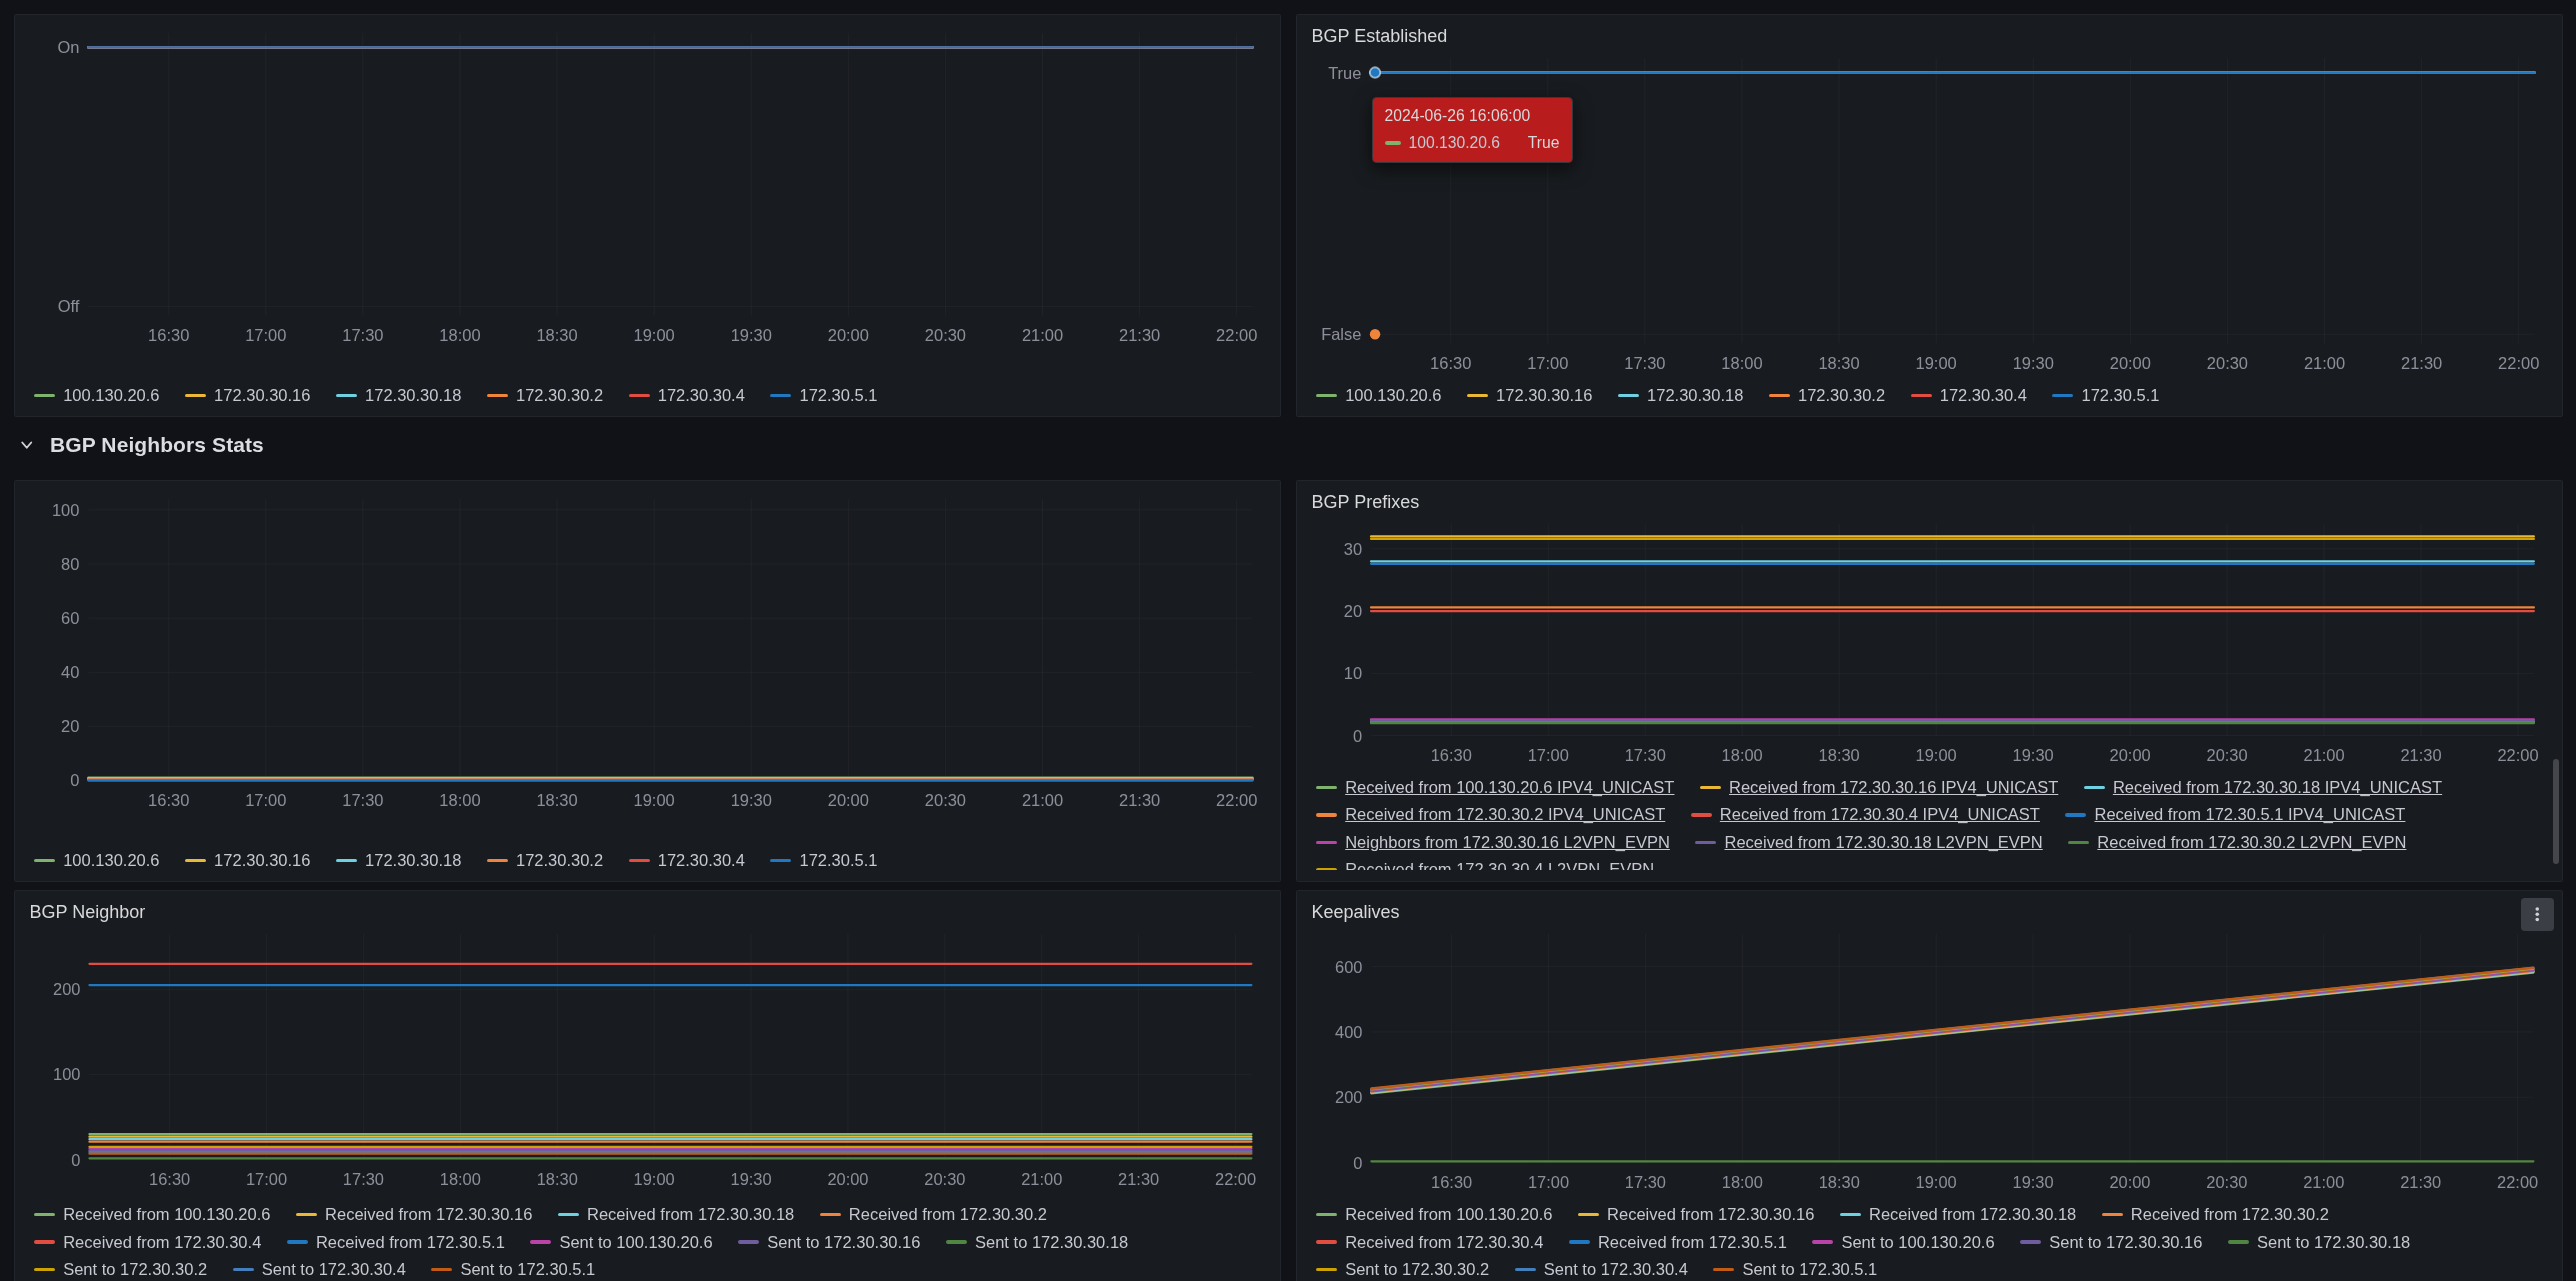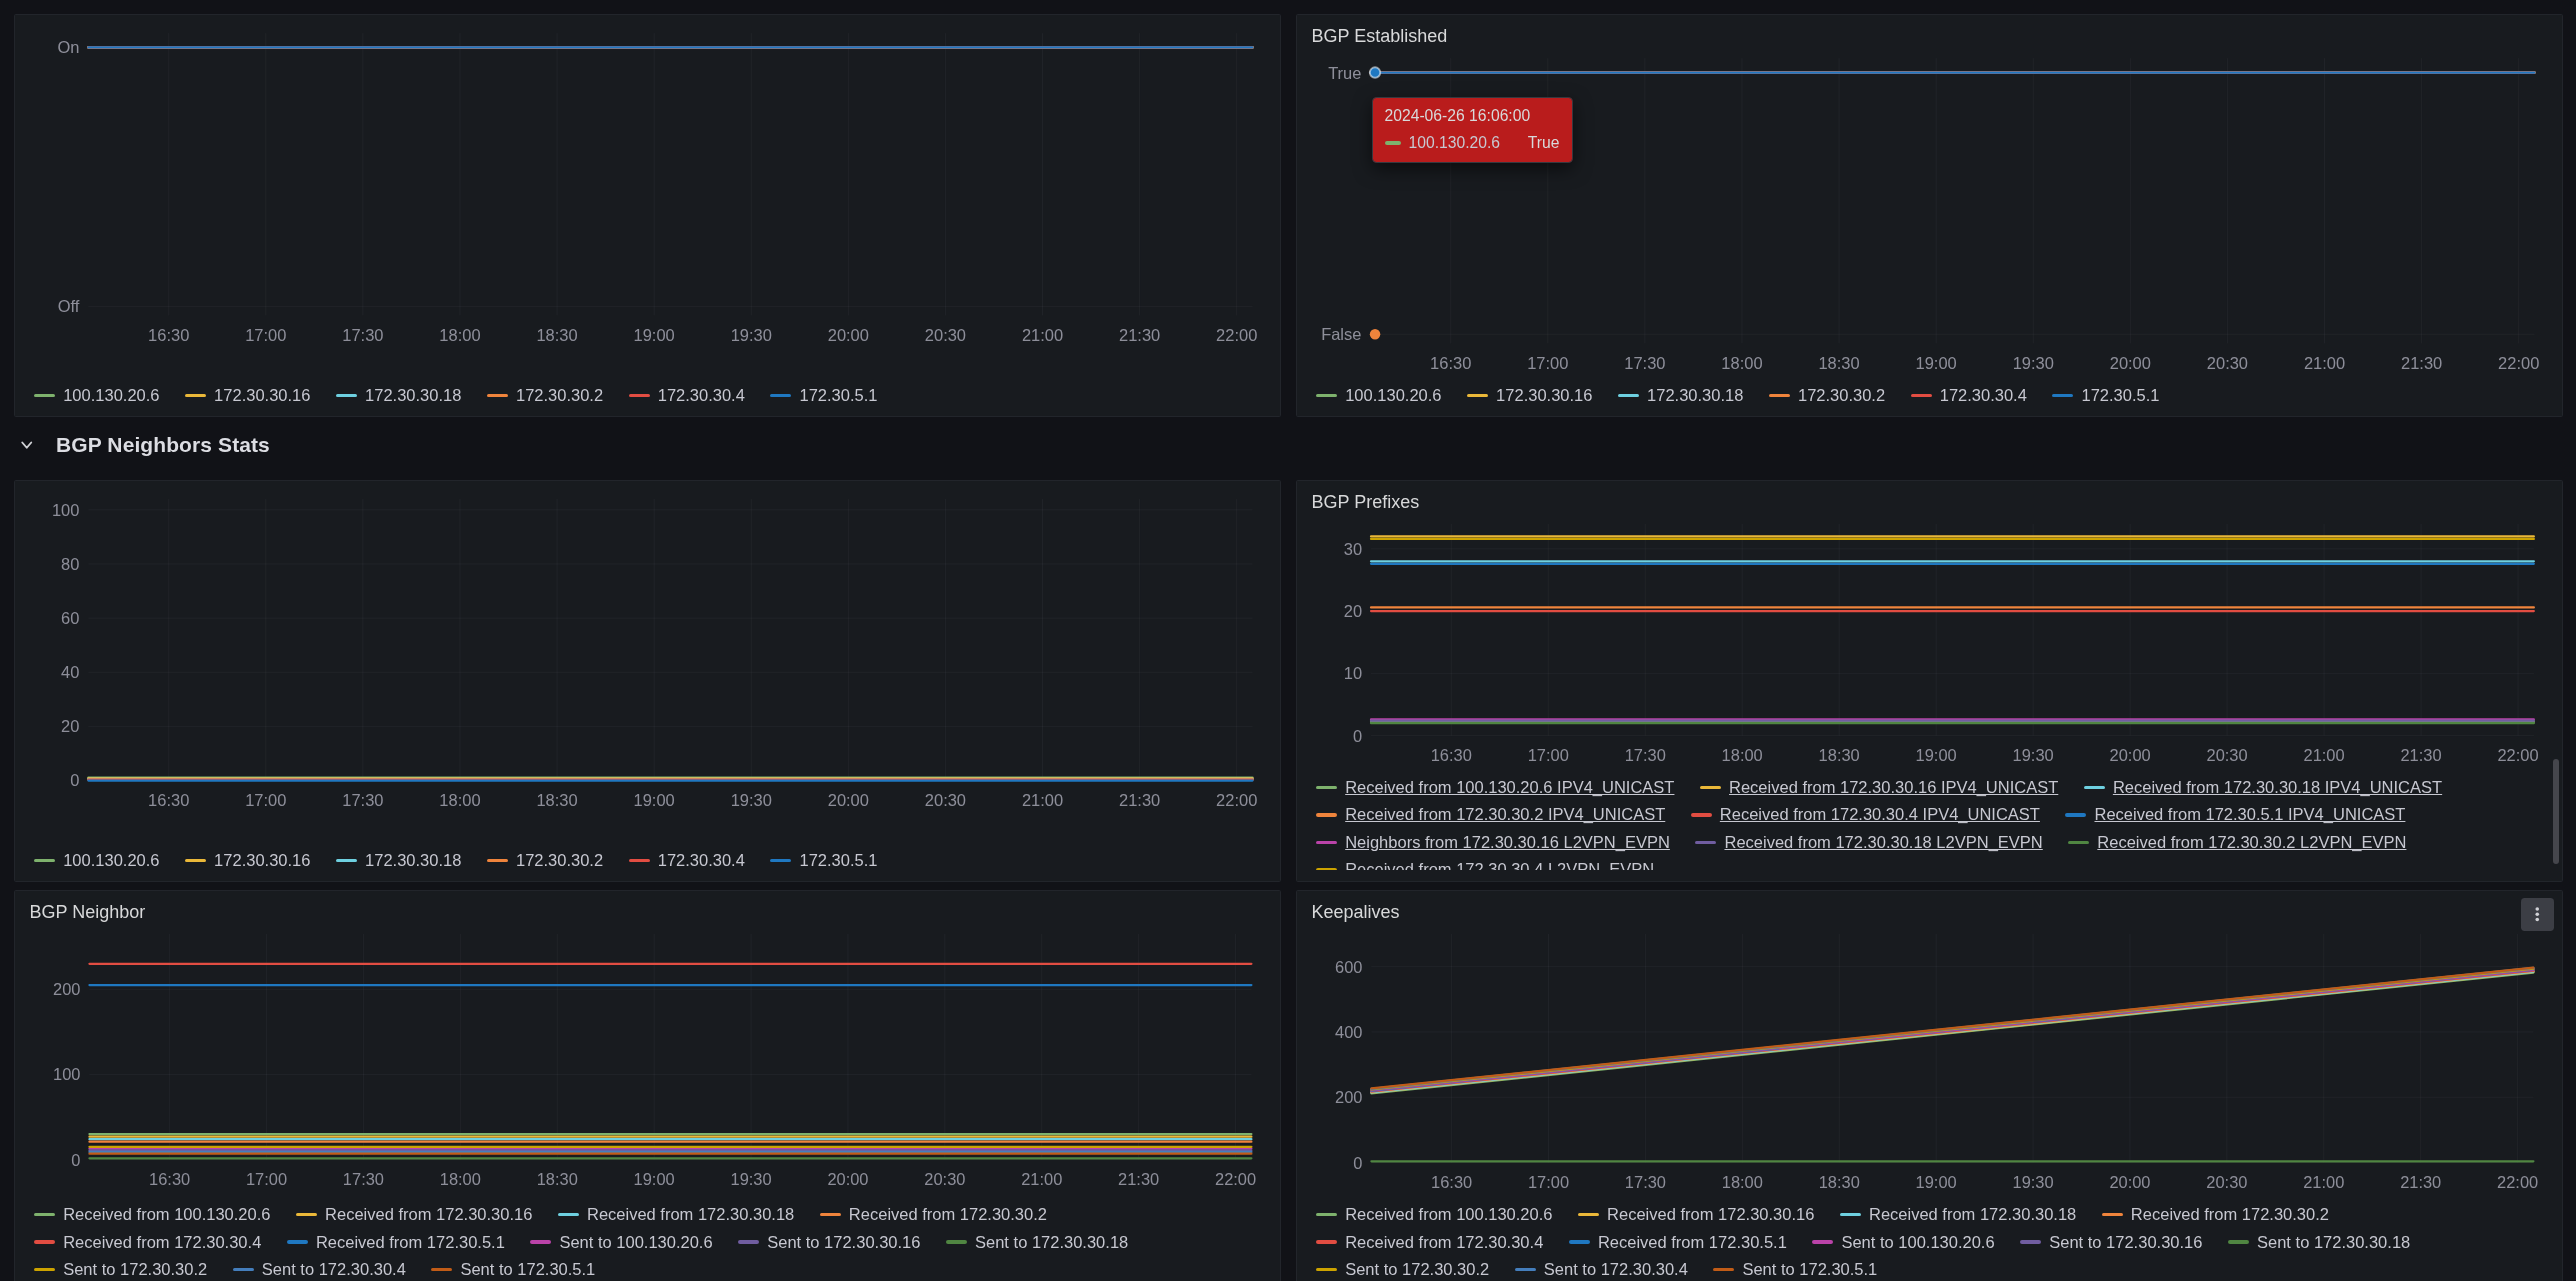--- a/index.html
+++ b/index.html
@@ -3,21 +3,21 @@
 <meta charset="utf-8">
 <style>
   * { margin:0; padding:0; box-sizing:border-box; }
   html,body { width:2576px; height:1281px; overflow:hidden; background:#111217;
     font-family:"Liberation Sans", sans-serif; color:#ccccdc; }
   .dash { padding:13.5px 13.5px 0 13.5px; }
   .grid-row { display:grid; grid-template-columns:1fr 1fr; gap:15px; }
   .row1 { height:397px; }
   .row2 { height:396px; margin-bottom:14.2px; }
   .row3 { height:396px; }
-  .row-header { height:69px; display:flex; align-items:center; gap:20px; padding-left:3px; cursor:pointer; }
+  .row-header { height:69px; display:flex; align-items:center; gap:14px; padding-left:3px; cursor:pointer; }
   .row-header h1 { font-size:21px; font-weight:700; color:#dcdde3; letter-spacing:0.1px; }
   .chev { display:inline-flex; align-items:center; }
   .panel { background:#181b1f; border:0.7px solid #22252b; border-radius:1.5px;
     display:flex; flex-direction:column; padding:9px 15px 10.5px 15px; position:relative; min-width:0; }
   .panel-title { font-size:18px; font-weight:500; color:#d8d9da; height:25.4px; line-height:25.4px;
     text-align:left; cursor:pointer; flex:0 0 auto; }
   .chart { flex:1 1 auto; min-height:0; position:relative; }
   .legend { flex:0 0 auto; margin-top:4.5px; display:flex; flex-wrap:wrap; column-gap:25.4px; row-gap:7.5px;
     font-size:16.5px; color:#c7c8d1; padding-left:4.5px; align-content:flex-start; }
   .legend--clip { height:93px; overflow:hidden;text-decoration:underline; }

